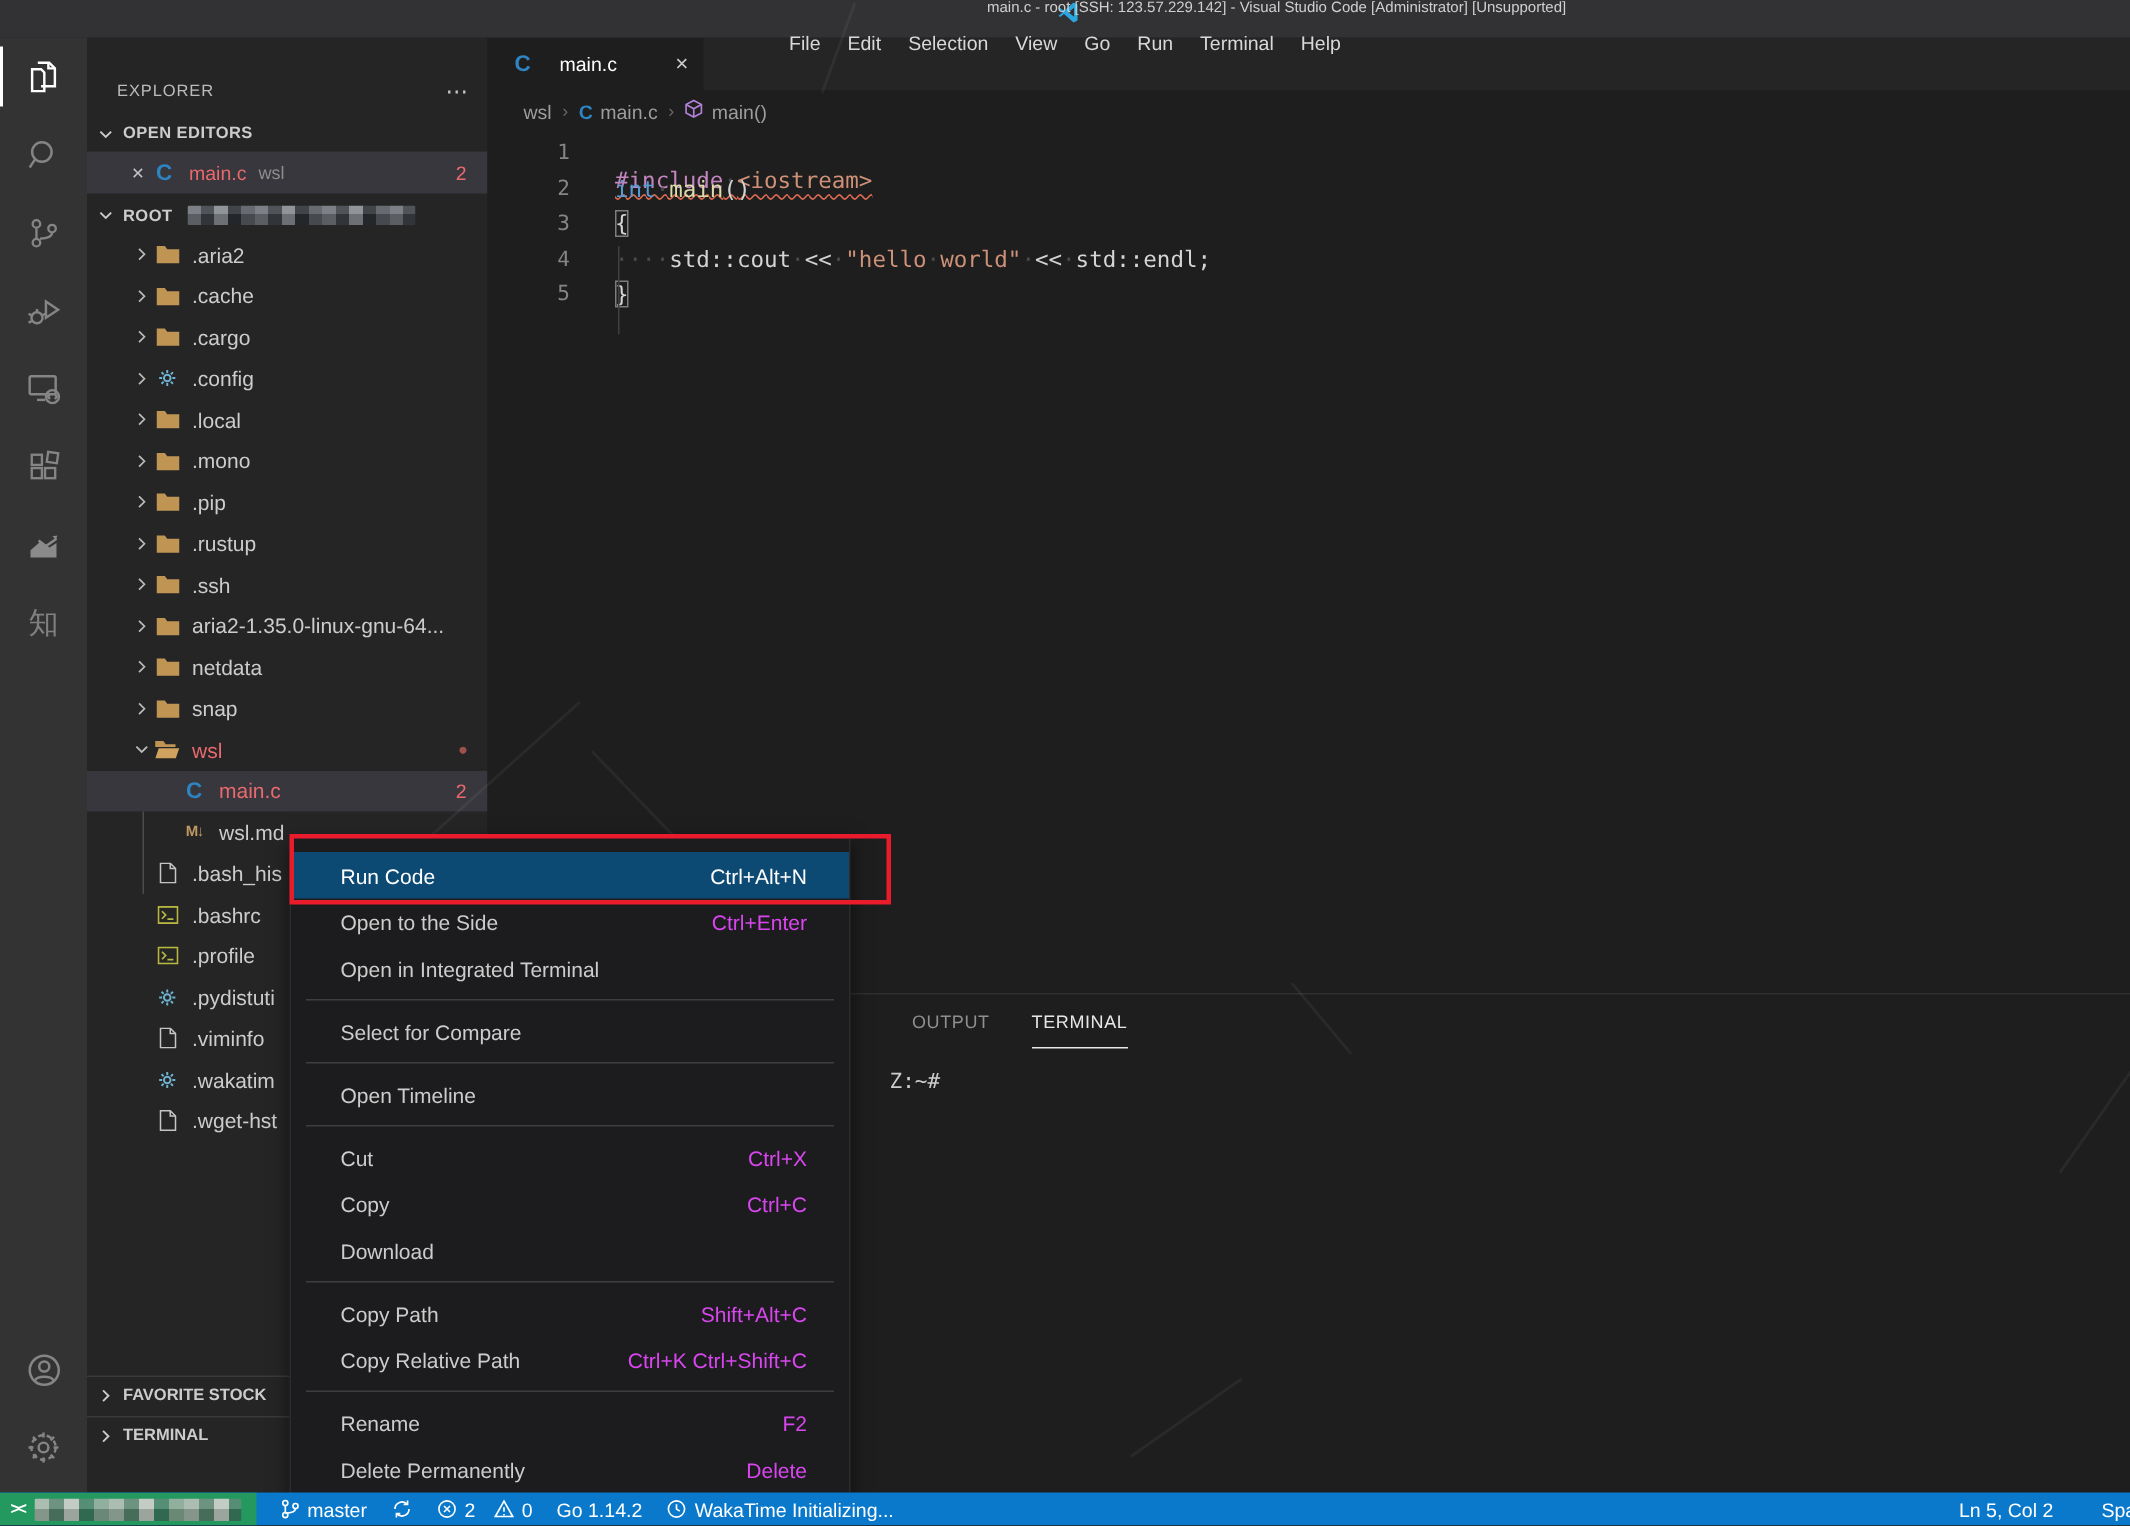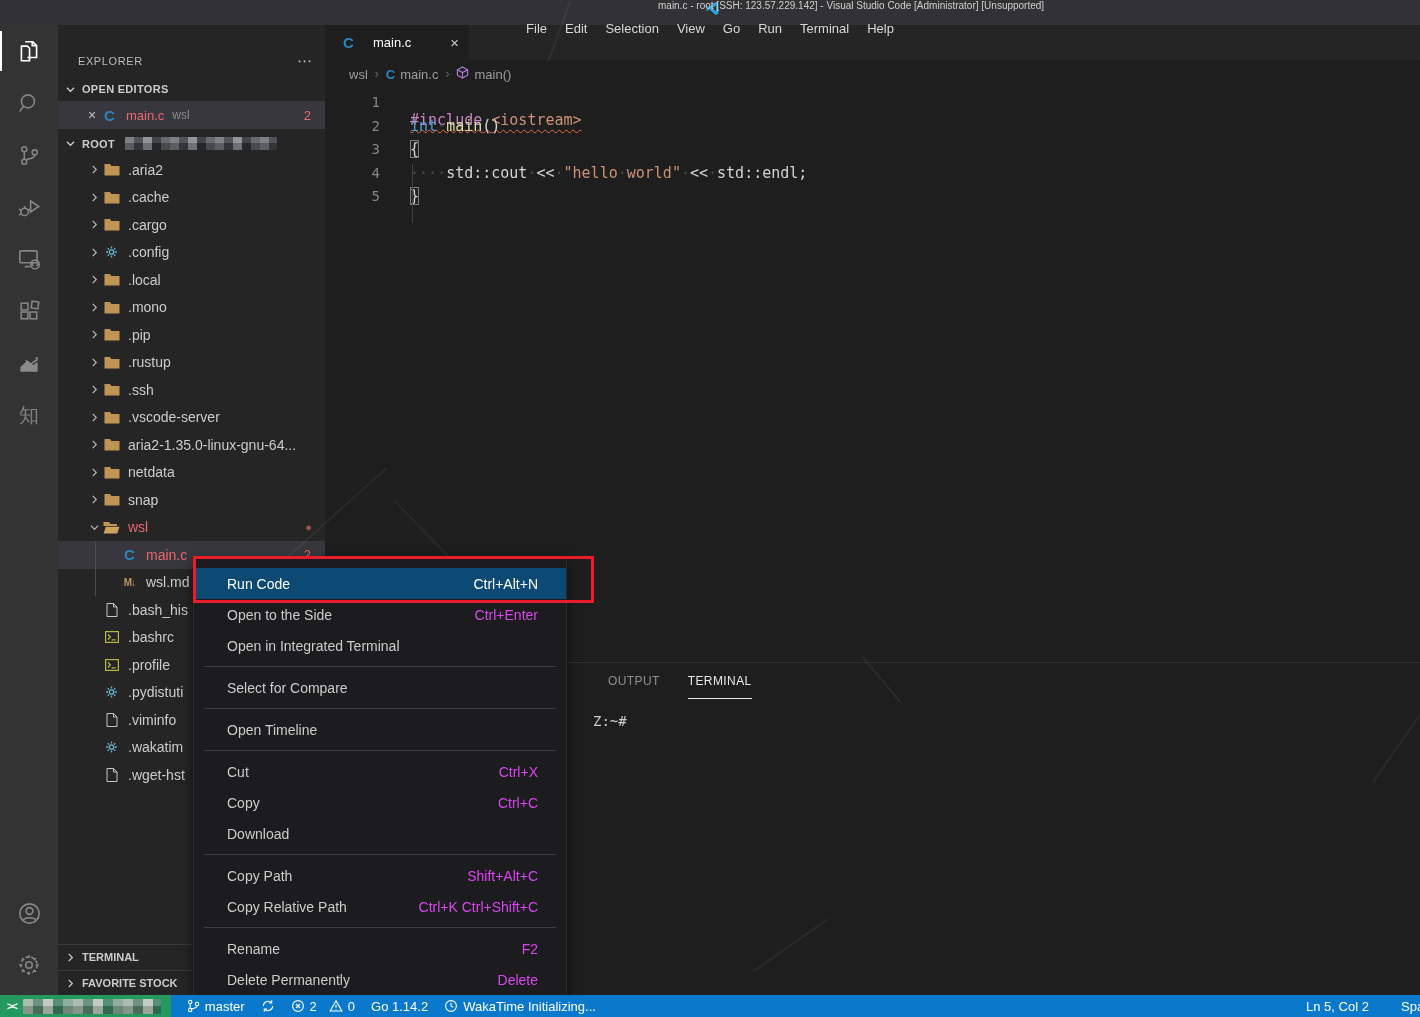--- a/index.html
+++ b/index.html
@@ -359,33 +359,20 @@
           <span class="t-ch">
             <svg width="9" height="9" viewBox="0 0 10 10">
               <path d="M3 1l4 4-4 4"></path>
             </svg>
           </span>
           <span class="ticon">
             <svg width="16" height="13" viewBox="0 0 16 13">
               <path d="M.5 1h5.4l1.6 2.1h8v9.4H.5z" fill="#C09553"></path>
             </svg>
           </span>
-          <span>.vscode-server</span>
-        </div>
-        <div class="trow">
-          <span class="t-ch">
-            <svg width="9" height="9" viewBox="0 0 10 10">
-              <path d="M3 1l4 4-4 4"></path>
-            </svg>
-          </span>
-          <span class="ticon">
-            <svg width="16" height="13" viewBox="0 0 16 13">
-              <path d="M.5 1h5.4l1.6 2.1h8v9.4H.5z" fill="#C09553"></path>
-            </svg>
-          </span>
           <span>aria2-1.35.0-linux-gnu-64...</span>
         </div>
         <div class="trow">
           <span class="t-ch">
             <svg width="9" height="9" viewBox="0 0 10 10">
               <path d="M3 1l4 4-4 4"></path>
             </svg>
           </span>
           <span class="ticon">
             <svg width="16" height="13" viewBox="0 0 16 13">
@@ -510,21 +497,21 @@
         <div class="tguide" style="top: 385px; height: 55px;"></div>
       </div>
     <div class="bot-sect" style="top:919px;">
       <span class="chev">
           <svg width="9" height="9" viewBox="0 0 10 10">
             <path d="M3 1l4 4-4 4"></path>
           </svg>
         </span>
       <span>TERMINAL</span>
     </div>
-    <div class="bot-sect" style="top:945px;height:25px;">
+    <div class="bot-sect" style="top:892px;height:25px;">
       <span class="chev">
           <svg width="9" height="9" viewBox="0 0 10 10">
             <path d="M3 1l4 4-4 4"></path>
           </svg>
         </span>
       <span>FAVORITE STOCK</span>
     </div>
   </div>
 
   <div class="editor-col">

